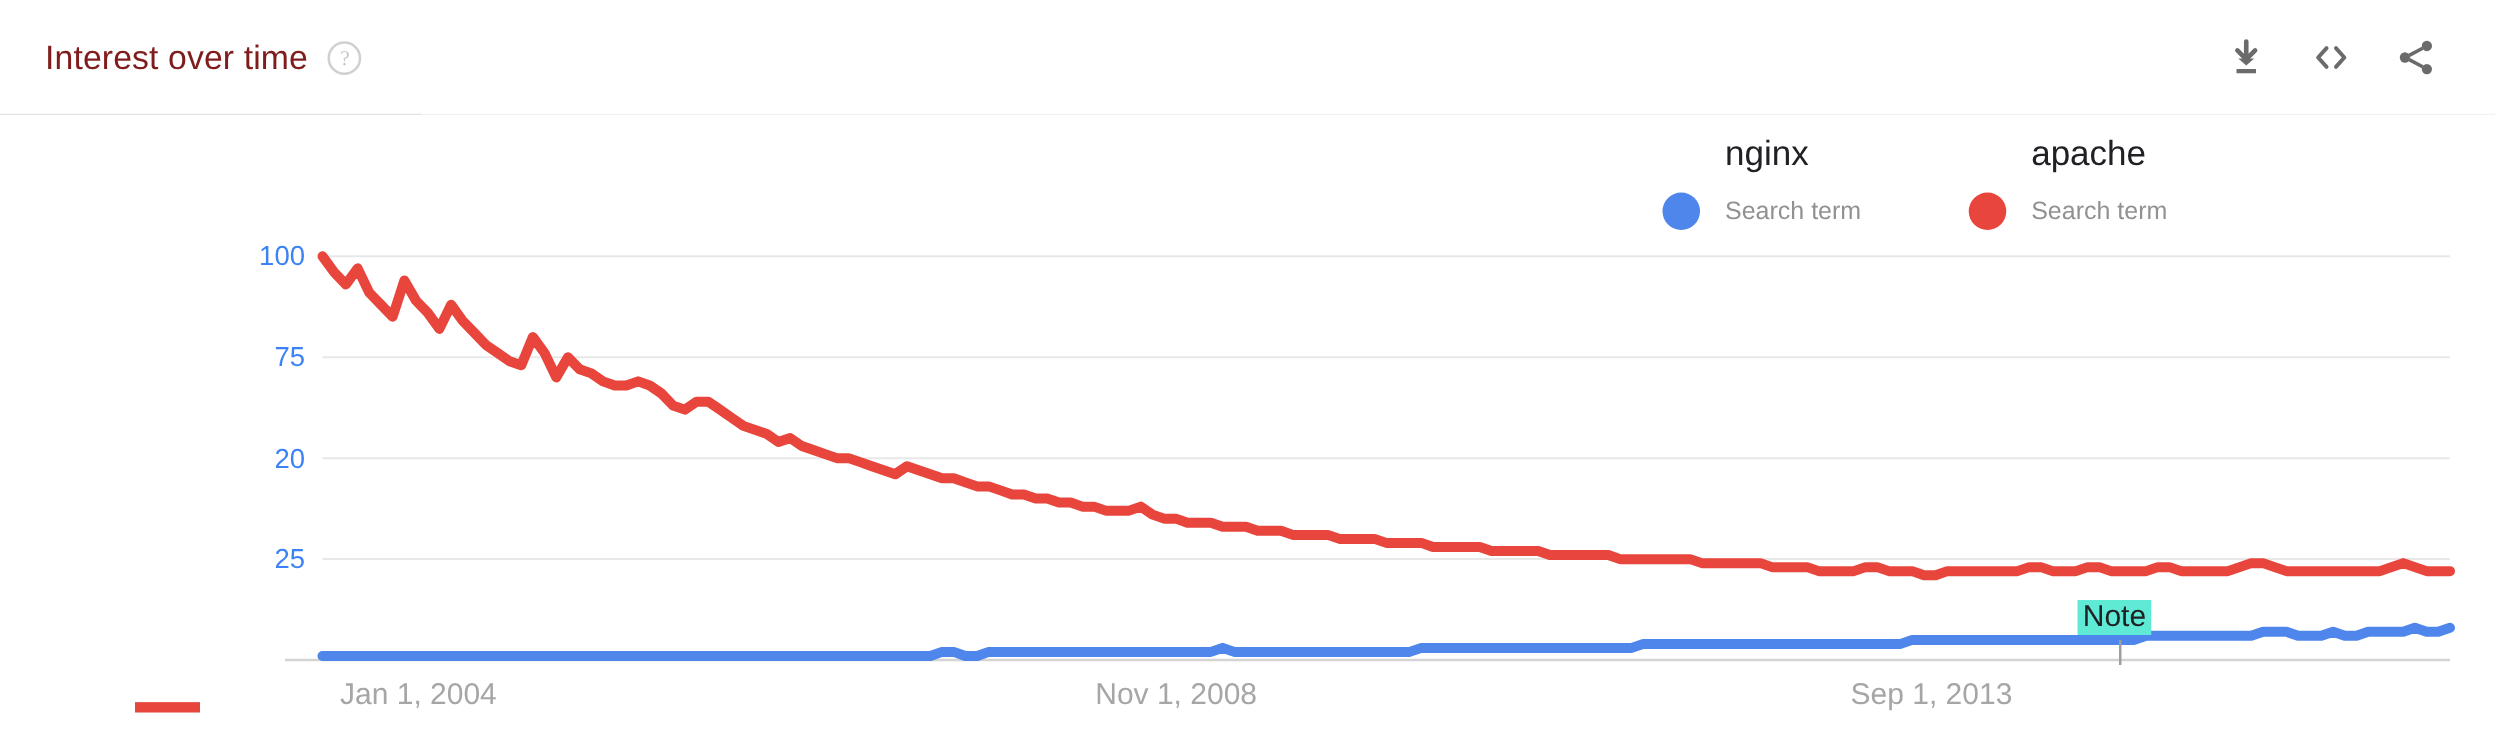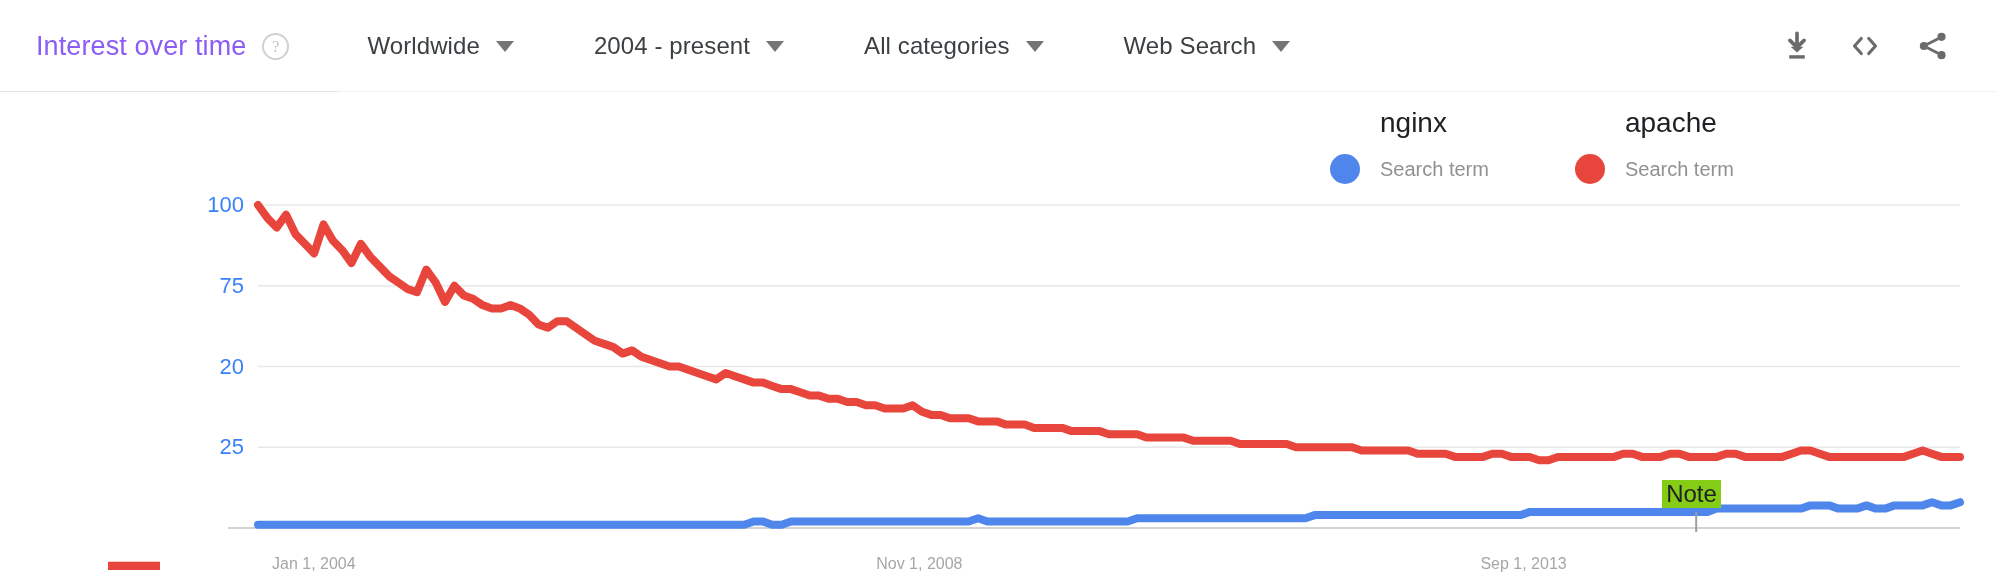--- a/index.html
+++ b/index.html
@@ -20,21 +20,21 @@
   .header-rule {
     position: absolute; left: 0; top: 91px; width: 338px; height: 1px;
     background: #e4e4e4;
   }
   .header-rule2 {
     position: absolute; left: 338px; top: 91px; width: 1658px; height: 1px;
     background: #f2f2f2;
   }
   .title-group { display: flex; align-items: center; margin-left: 36px; }
   .page-title {
-    font-size: 27px; color: #8b5cf6; font-weight: 400; letter-spacing: .1px;
+    font-size: 27px; color: #7f1d1d; font-weight: 400; letter-spacing: .1px;
   }
   .help-icon {
     width: 27px; height: 27px; border-radius: 50%;
     border: 2px solid #d0d0d0; color: #c6c6c6;
     font-size: 17px; line-height: 23px; text-align: center;
     margin-left: 16px; font-family: "Liberation Serif", serif;
   }
   .filters { display: flex; align-items: center; margin-left: 78px; }
   .filter {
     display: flex; align-items: center; cursor: pointer;
@@ -71,53 +71,35 @@
 
   
   .avg-panel { position: absolute; left: 0px; top: 150px; width: 210px; height: 420px; }
 
   
   .chart { position: absolute; left: 0; top: 0; width: 1996px; height: 588px; }
   .y-label {
     position: absolute; width: 60px; text-align: right;
     font-size: 22px; color: #3b82f6; transform: translateY(-13px);
   }
-  .x-label { position: absolute; font-size: 16px; color: #a6a6a6; margin-top: 13px; }
+  .x-label { position: absolute; font-size: 24px; color: #a6a6a6; }
   .note-label {
     position: absolute; font-size: 24px; color: #202124;
-    background: #84cc16; padding: 0 4px;
+    background: #5eead4; padding: 0 4px;
   }
 </style>
 </head>
 <body>
 
 <div id="app">
 
   <div class="header">
     <div class="title-group">
       <span class="page-title">Interest over time</span>
       <span class="help-icon">?</span>
-    </div>
-    <div class="filters">
-      <div class="filter">
-        <span class="filter-label">Worldwide</span>
-        <span class="caret"></span>
-      </div>
-      <div class="filter">
-        <span class="filter-label">2004 - present</span>
-        <span class="caret"></span>
-      </div>
-      <div class="filter">
-        <span class="filter-label">All categories</span>
-        <span class="caret"></span>
-      </div>
-      <div class="filter">
-        <span class="filter-label">Web Search</span>
-        <span class="caret"></span>
-      </div>
     </div>
     <div class="actions">
       <div class="action-btn">
         <svg width="34" height="34" viewBox="0 0 24 24">
           <path d="M12 3 v9 M12 13 l-5-5 M12 13 l5-5" stroke="#6b6b6b" stroke-width="2.6" fill="none" stroke-linecap="round"></path>
           <path d="M7.5 12.5 L12 16.5 L16.5 12.5 Z" fill="#6b6b6b"></path>
           <rect x="6.5" y="18.5" width="11" height="2.4" fill="#6b6b6b"></rect>
         </svg>
       </div>
       <div class="action-btn">

